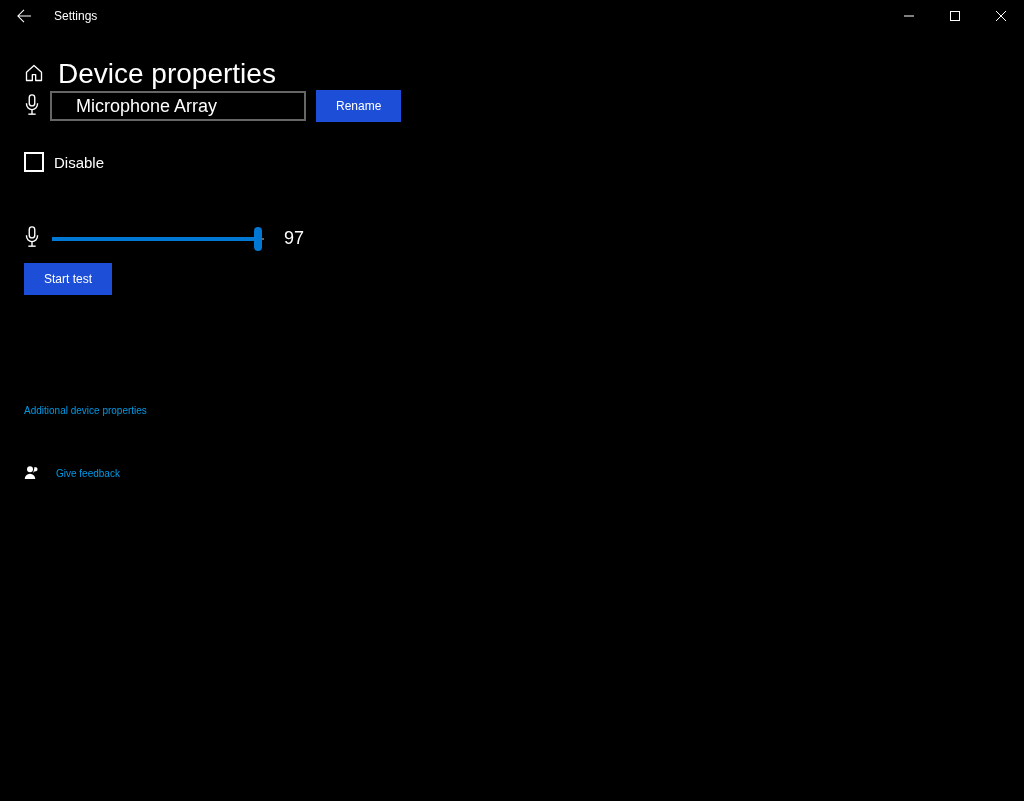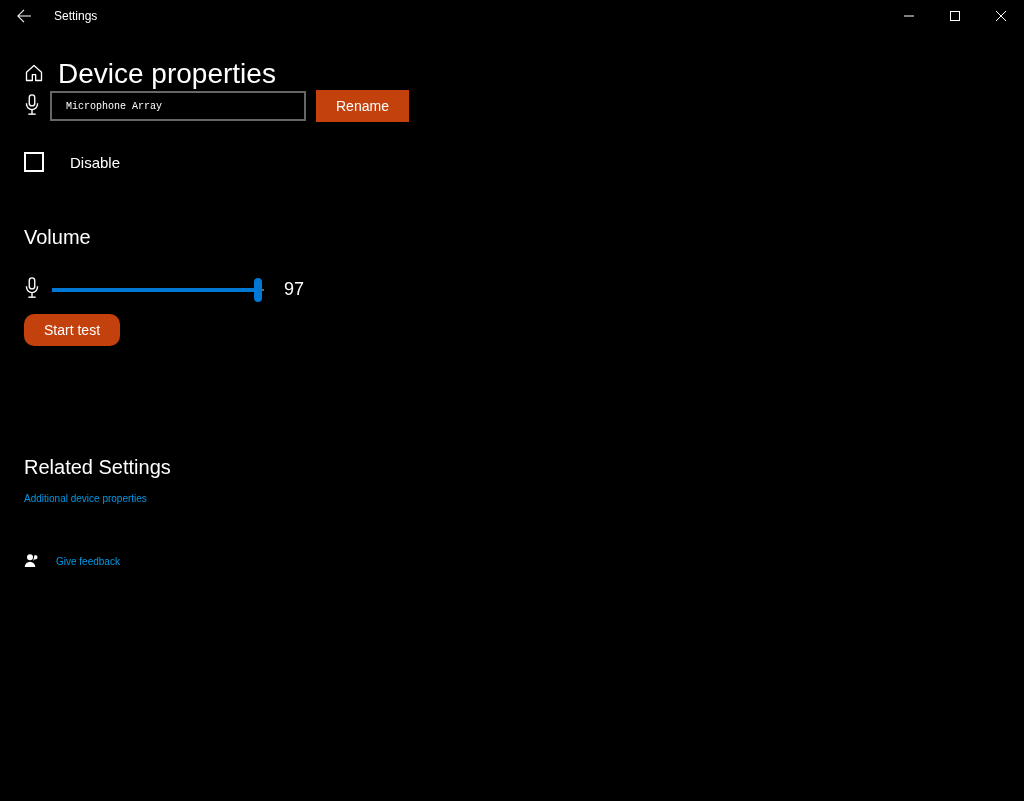--- a/index.html
+++ b/index.html
@@ -77,39 +77,39 @@
     margin-bottom: 30px;
   }
   .mic-icon svg { width: 16px; height: 22px; stroke:#fff; fill:none; stroke-width:1.5; }
 
   .name-input {
     width: 256px;
     height: 30px;
     background: #000000;
     border: 2px solid #666666;
     color: #ffffff;
-    font-size: 10px;
-    padding: 0 14px;
+    font-size: 18px;
+    padding: 0 24px;
     box-sizing: border-box;
-    font-family: Liberation Mono, monospace;
+    font-family: Liberation Sans, sans-serif;
   }
 
   .btn {
-    background: #c2410c;
+    background: #1d4ed8;
     color: #ffffff;
     border: none;
     height: 32px;
     padding: 0 20px;
-    font-size: 14px;
+    font-size: 12px;
     font-family: inherit;
     cursor: pointer;
   }
 
   .checkbox-row {
-    gap: 26px;
+    gap: 10px;
     margin-bottom: 54px;
     align-items: center;
   }
   .checkbox-box {
     width: 20px;
     height: 20px;
     border: 2px solid #ffffff;
     box-sizing: border-box;
   }
   .checkbox-label { font-size: 15px; }
@@ -155,21 +155,20 @@
     top: -2px;
     transform: translateX(-50%);
   }
   .volume-value {
     font-size: 18px;
     margin-left: 8px;
   }
 
   .start-test-btn {
     margin-bottom: 110px;
-    border-radius: 10px;
   }
 
   .related-heading {
     font-size: 20px;
     font-weight: 400;
     margin-bottom: 14px;
   }
 
   .link {
     color: #0099e5;
@@ -240,42 +239,40 @@
     </span>
     <input class="name-input" type="text" value="Microphone Array" style="">
     <button class="btn">Rename</button>
   </div>
 
   <div class="row checkbox-row">
     <span class="checkbox-box"></span>
     <span class="checkbox-label">Disable</span>
   </div>
 
-  <div class="section-heading">Volume</div>
 
   <div class="row volume-row">
     <span class="mic-icon">
       <svg viewBox="0 0 16 24">
         <rect x="5" y="1" width="6" height="12" rx="3"></rect>
         <path d="M2 10 v1 a6 6 0 0 0 12 0 v-1"></path>
         <path d="M8 17 v5"></path>
         <path d="M4 22 h8"></path>
       </svg>
     </span>
     <div class="slider-wrap">
       <div class="slider-track"></div>
       <div class="slider-fill" id="slider-fill" style="width: 97%;"></div>
       <div class="slider-thumb" id="slider-thumb" style="left: 97%;"></div>
     </div>
     <span class="volume-value">97</span>
   </div>
 
   <button class="btn start-test-btn">Start test</button>
 
-  <div class="related-heading">Related Settings</div>
 
   <span class="link additional-link">Additional device properties</span>
 
 
   <div class="help-row">
     <span class="icon">
       <svg viewBox="0 0 24 24">
           <circle cx="8" cy="7" r="4" fill="#ffffff"></circle>
           <path d="M1 20 a7 7 0 0 1 14 0 z" fill="#ffffff"></path>
           <path d="M14 4 a4 3 0 1 1 0 6 l-2 2 1-3" fill="#ffffff"></path>

